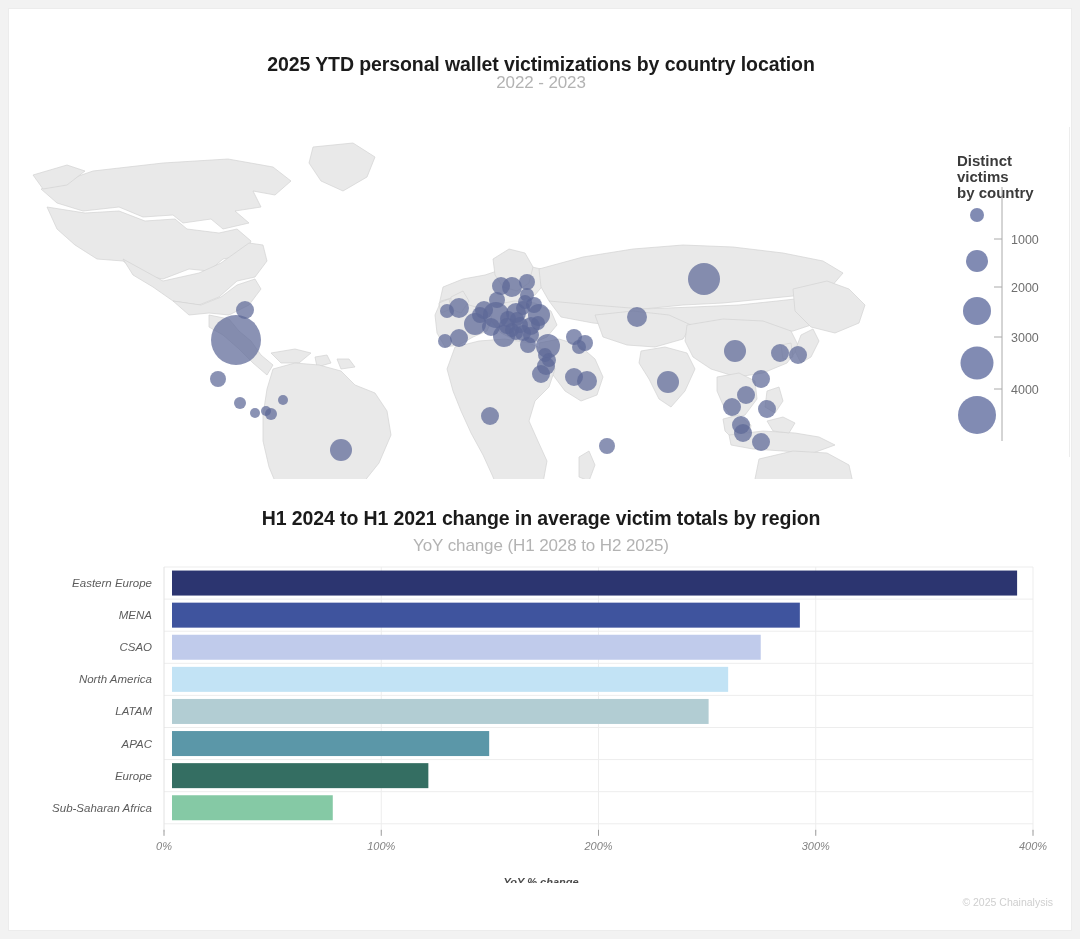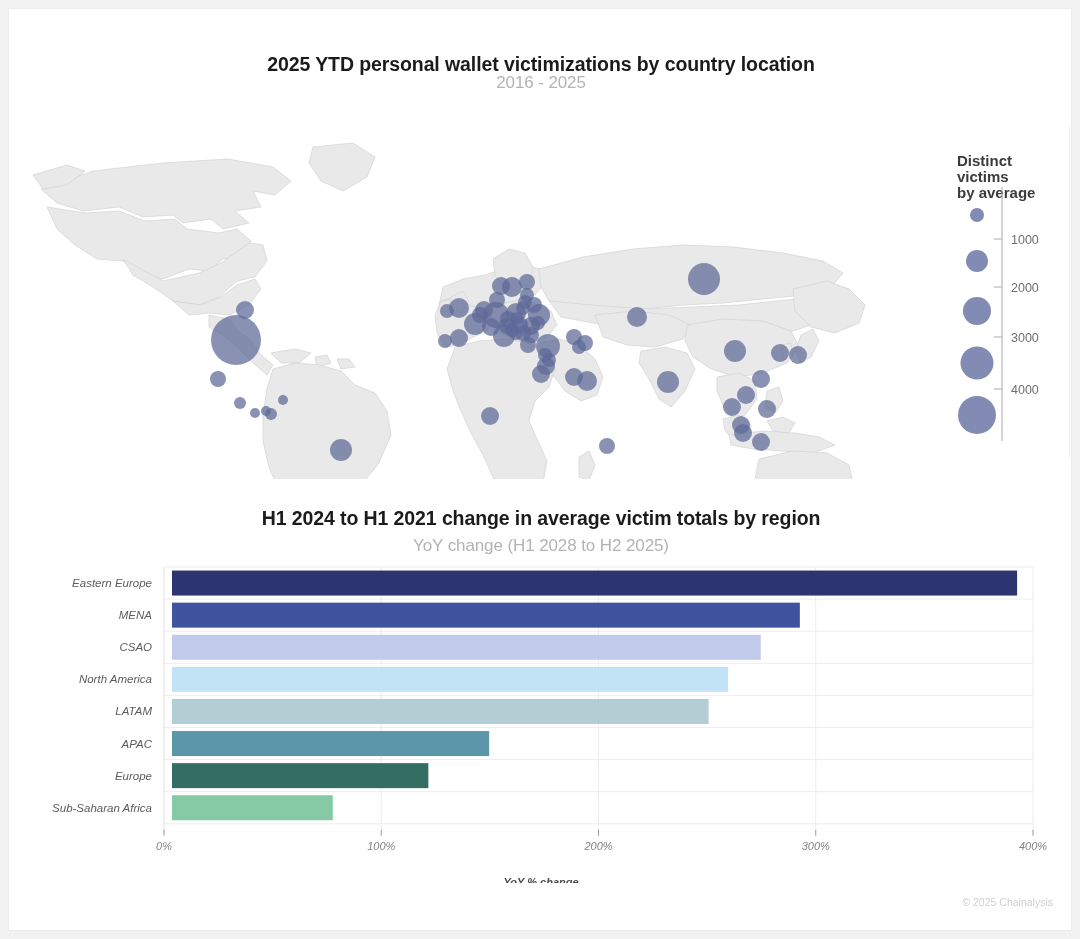--- a/index.html
+++ b/index.html
@@ -109,21 +109,21 @@
     color: #cfcfcf;
   }
 </style>
 </head>
 <body>
 
 <div id="page">
   <div id="card">
 
     <div id="map-title" class="chart-title">2025 YTD personal wallet victimizations by country location</div>
-    <div id="map-subtitle" class="chart-subtitle">2016 - 2025</div>
+    <div id="map-subtitle" class="chart-subtitle">2022 - 2023</div>
 
     <div id="map-panel">
       <svg id="map-svg" viewBox="0 0 920 360">
         <g>
 
           <path class="land" d="M18,70 L70,52 L140,44 L205,40 L250,48 L268,62 L252,76 L230,72 L238,88 L212,92 L226,104 L200,110 L188,100 L160,104 L150,96 L120,98 L96,88 L60,92 L34,84 Z"></path>
           <path class="land" d="M24,88 L62,94 L96,92 L122,102 L152,100 L164,110 L196,114 L214,110 L228,122 L222,136 L200,140 L186,152 L166,150 L140,160 L118,156 L100,142 L74,140 L52,126 L34,110 Z"></path>
           <path class="land" d="M100,140 L140,162 L176,154 L198,144 L226,124 L240,126 L244,142 L232,158 L214,162 L196,178 L176,186 L150,182 L130,168 L110,156 Z"></path>
           <path class="land" d="M150,182 L178,186 L198,178 L214,166 L232,160 L238,170 L226,186 L206,196 L186,194 L166,196 Z"></path>
 
@@ -254,21 +254,21 @@
           <circle class="bubble" cx="862" cy="417" r="7"></circle>
         </g>
       </svg>
     </div>
 
     <div id="legend-divider"></div>
 
     <div id="map-legend">
       <div id="legend-title">
         <span>Distinct victims</span><br>
-        <span>by average</span>
+        <span>by country</span>
       </div>
       <svg id="legend-svg" width="120" height="265" viewBox="0 0 120 265">
         <line class="legend-axis" x1="55" y1="4" x2="55" y2="258"></line>
         <circle class="legend-bubble" cx="30" cy="32" r="7"></circle>
         <circle class="legend-bubble" cx="30" cy="78" r="11"></circle>
         <circle class="legend-bubble" cx="30" cy="128" r="14"></circle>
         <circle class="legend-bubble" cx="30" cy="180" r="16.5"></circle>
         <circle class="legend-bubble" cx="30" cy="232" r="19"></circle>
         <line class="legend-axis" x1="47" y1="56" x2="55" y2="56"></line>
         <line class="legend-axis" x1="47" y1="104" x2="55" y2="104"></line>

